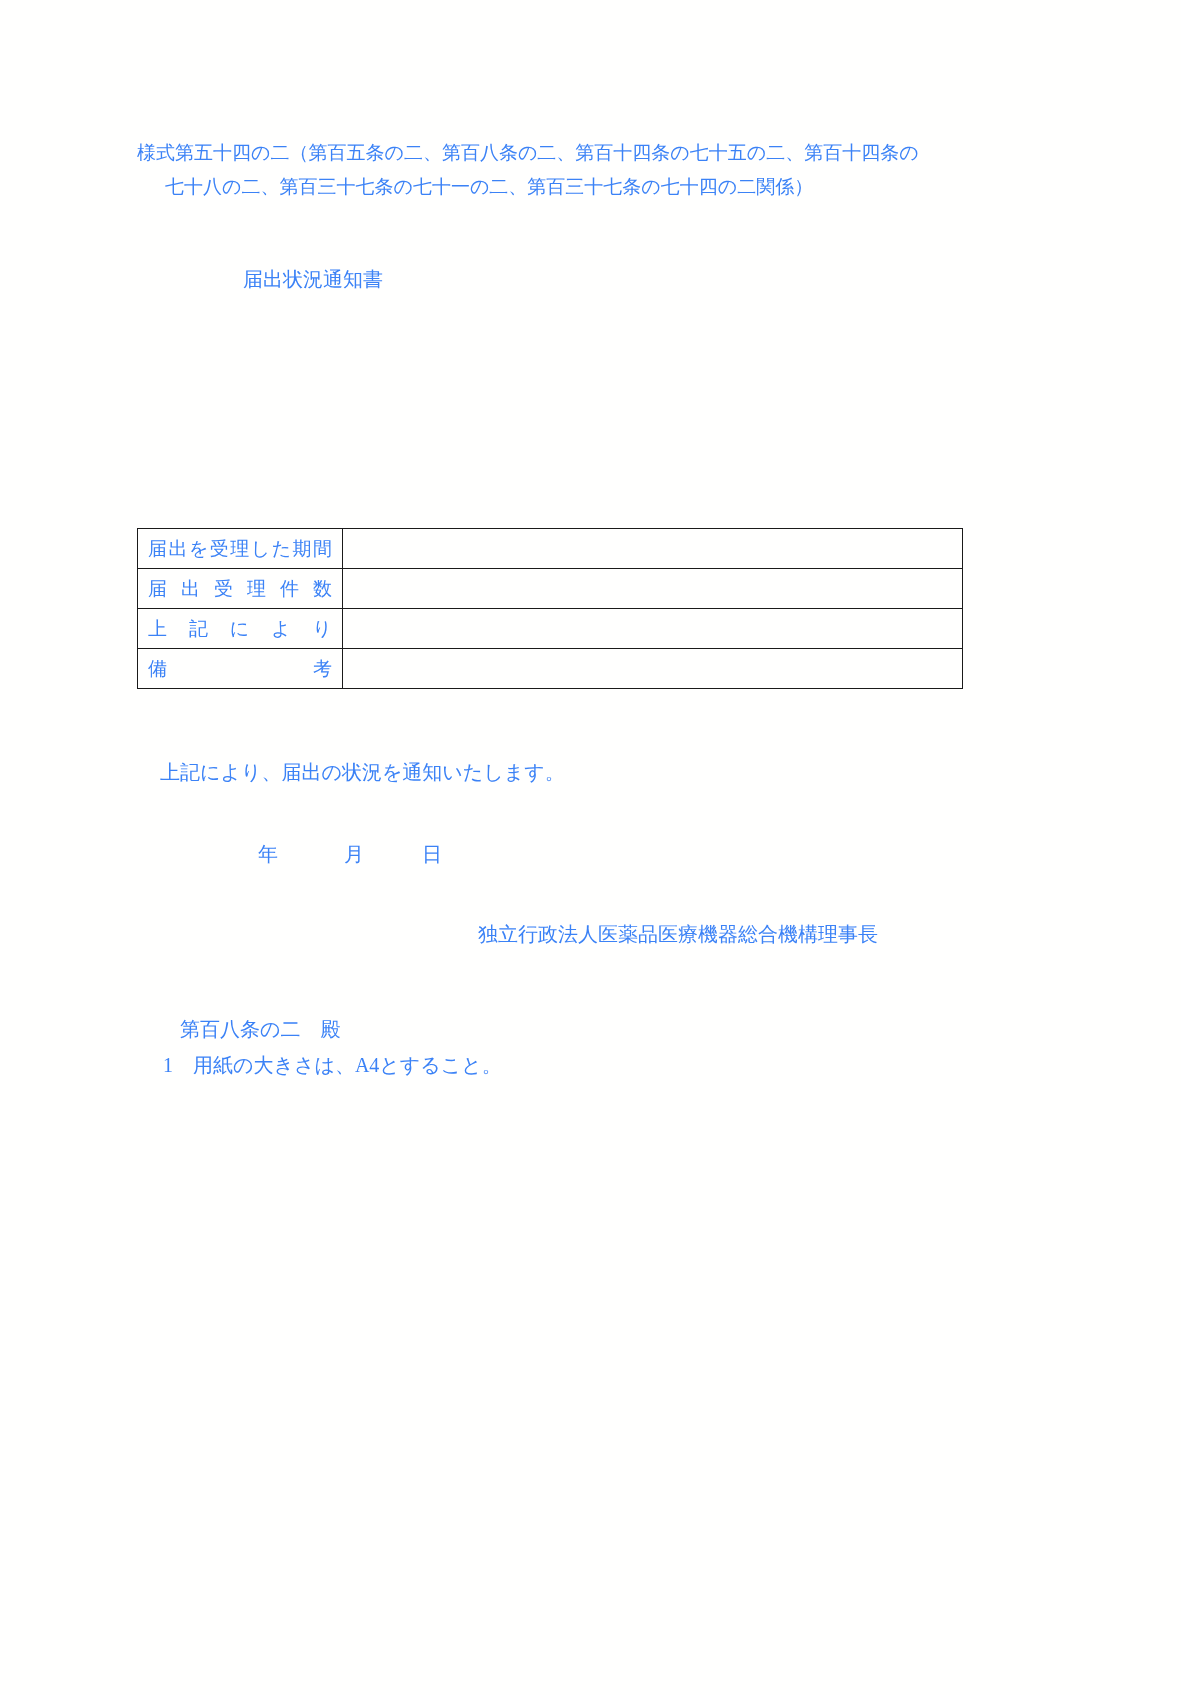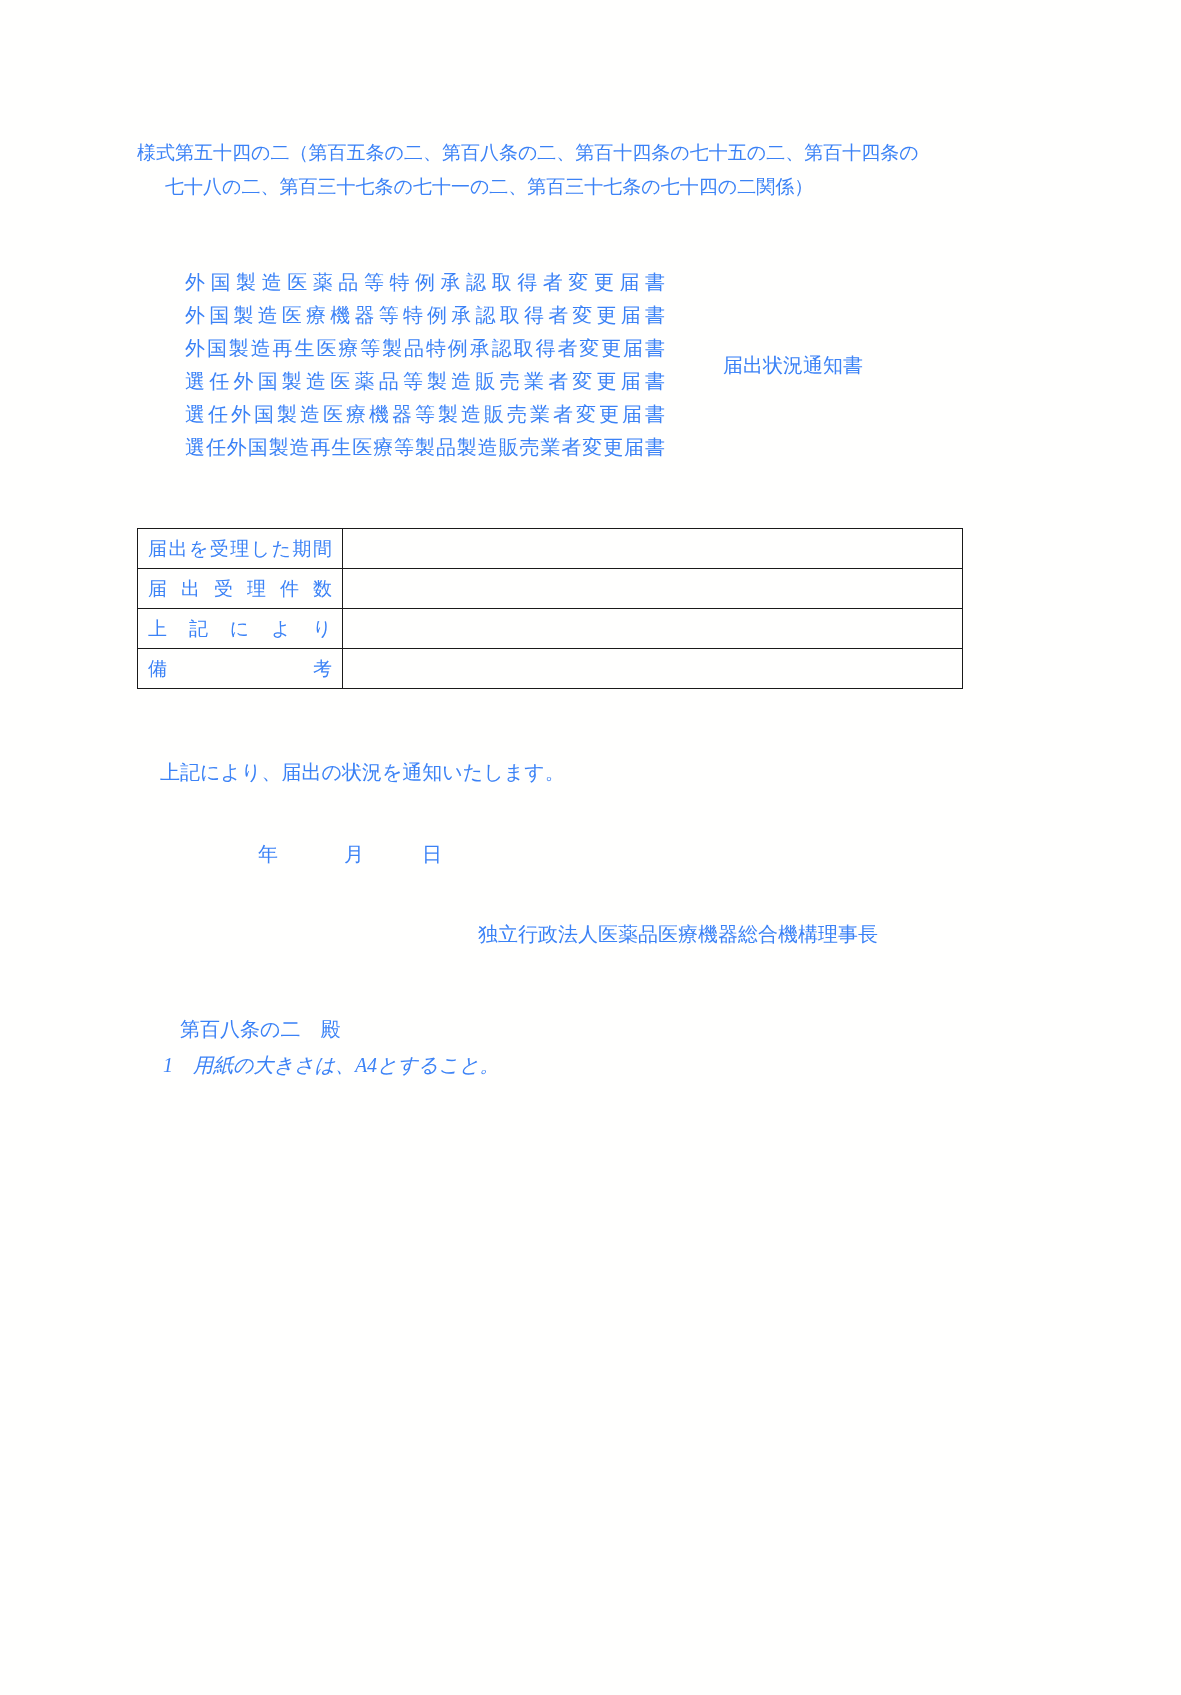--- a/index.html
+++ b/index.html
@@ -65,41 +65,33 @@
 
   .date-line { position: absolute; top: 841px; left: 258px; font-size: 20px; }
   .date-line .y { margin-right: 66px; }
   .date-line .m { margin-right: 58px; }
 
   .issuer { position: absolute; top: 921px; left: 478px; font-size: 20px; }
 
   .addressee { position: absolute; top: 1016px; left: 180px; font-size: 20px; }
 
   .notes { position: absolute; top: 1048px; left: 155px; font-size: 20px; line-height: 34px; }
-  .notes .note-item { padding-left: 8px; font-style: italic; }
+  .notes .note-item { padding-left: 8px; }
 </style>
 </head>
 <body>
 
 <div class="page">
 
   <div class="header">
     <div class="line1">様式第五十四の二（第百五条の二、第百八条の二、第百十四条の七十五の二、第百十四条の</div>
     <div class="line2">七十八の二、第百三十七条の七十一の二、第百三十七条の七十四の二関係）</div>
   </div>
 
   <div class="title-section">
-    <div class="title-list">
-      <div class="title-line">外国製造医薬品等特例承認取得者変更届書</div>
-      <div class="title-line">外国製造医療機器等特例承認取得者変更届書</div>
-      <div class="title-line">外国製造再生医療等製品特例承認取得者変更届書</div>
-      <div class="title-line">選任外国製造医薬品等製造販売業者変更届書</div>
-      <div class="title-line">選任外国製造医療機器等製造販売業者変更届書</div>
-      <div class="title-line">選任外国製造再生医療等製品製造販売業者変更届書</div>
-    </div>
     <div class="notify-label">届出状況通知書</div>
   </div>
 
   <table class="notify-table">
     <tbody>
       <tr>
         <td class="label-cell">届出を受理した期間</td>
         <td class="value-cell"></td>
       </tr>
       <tr>

